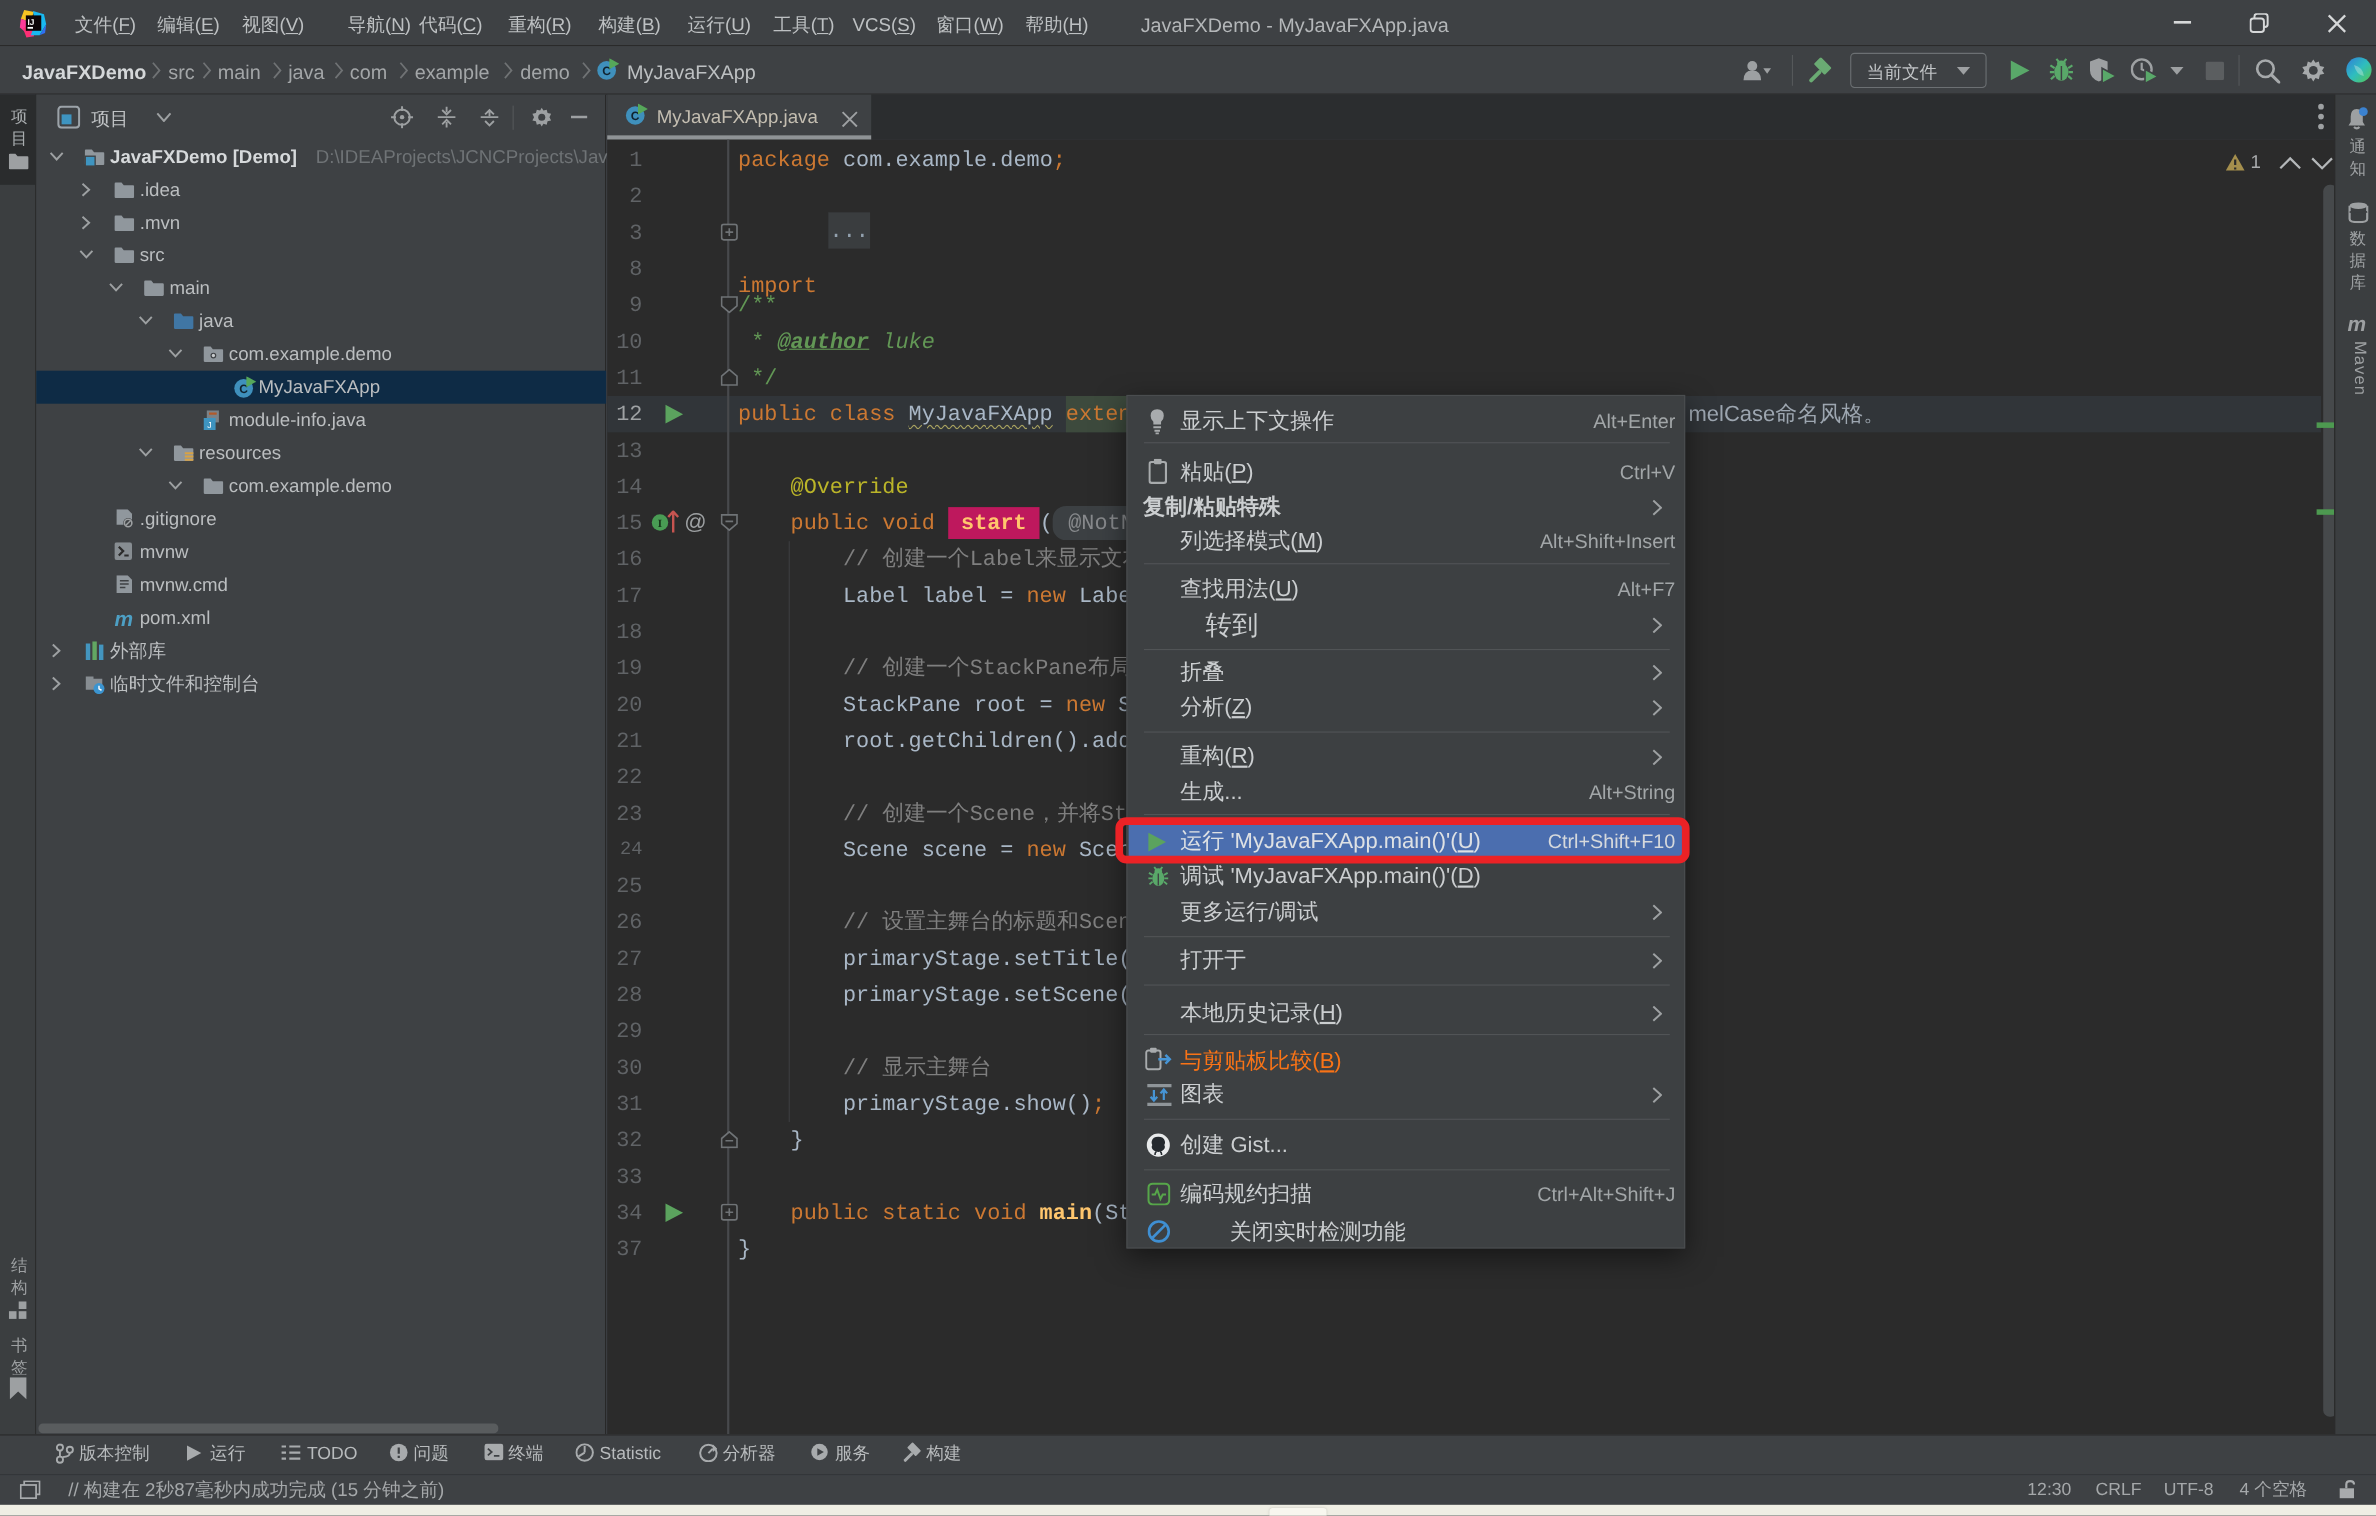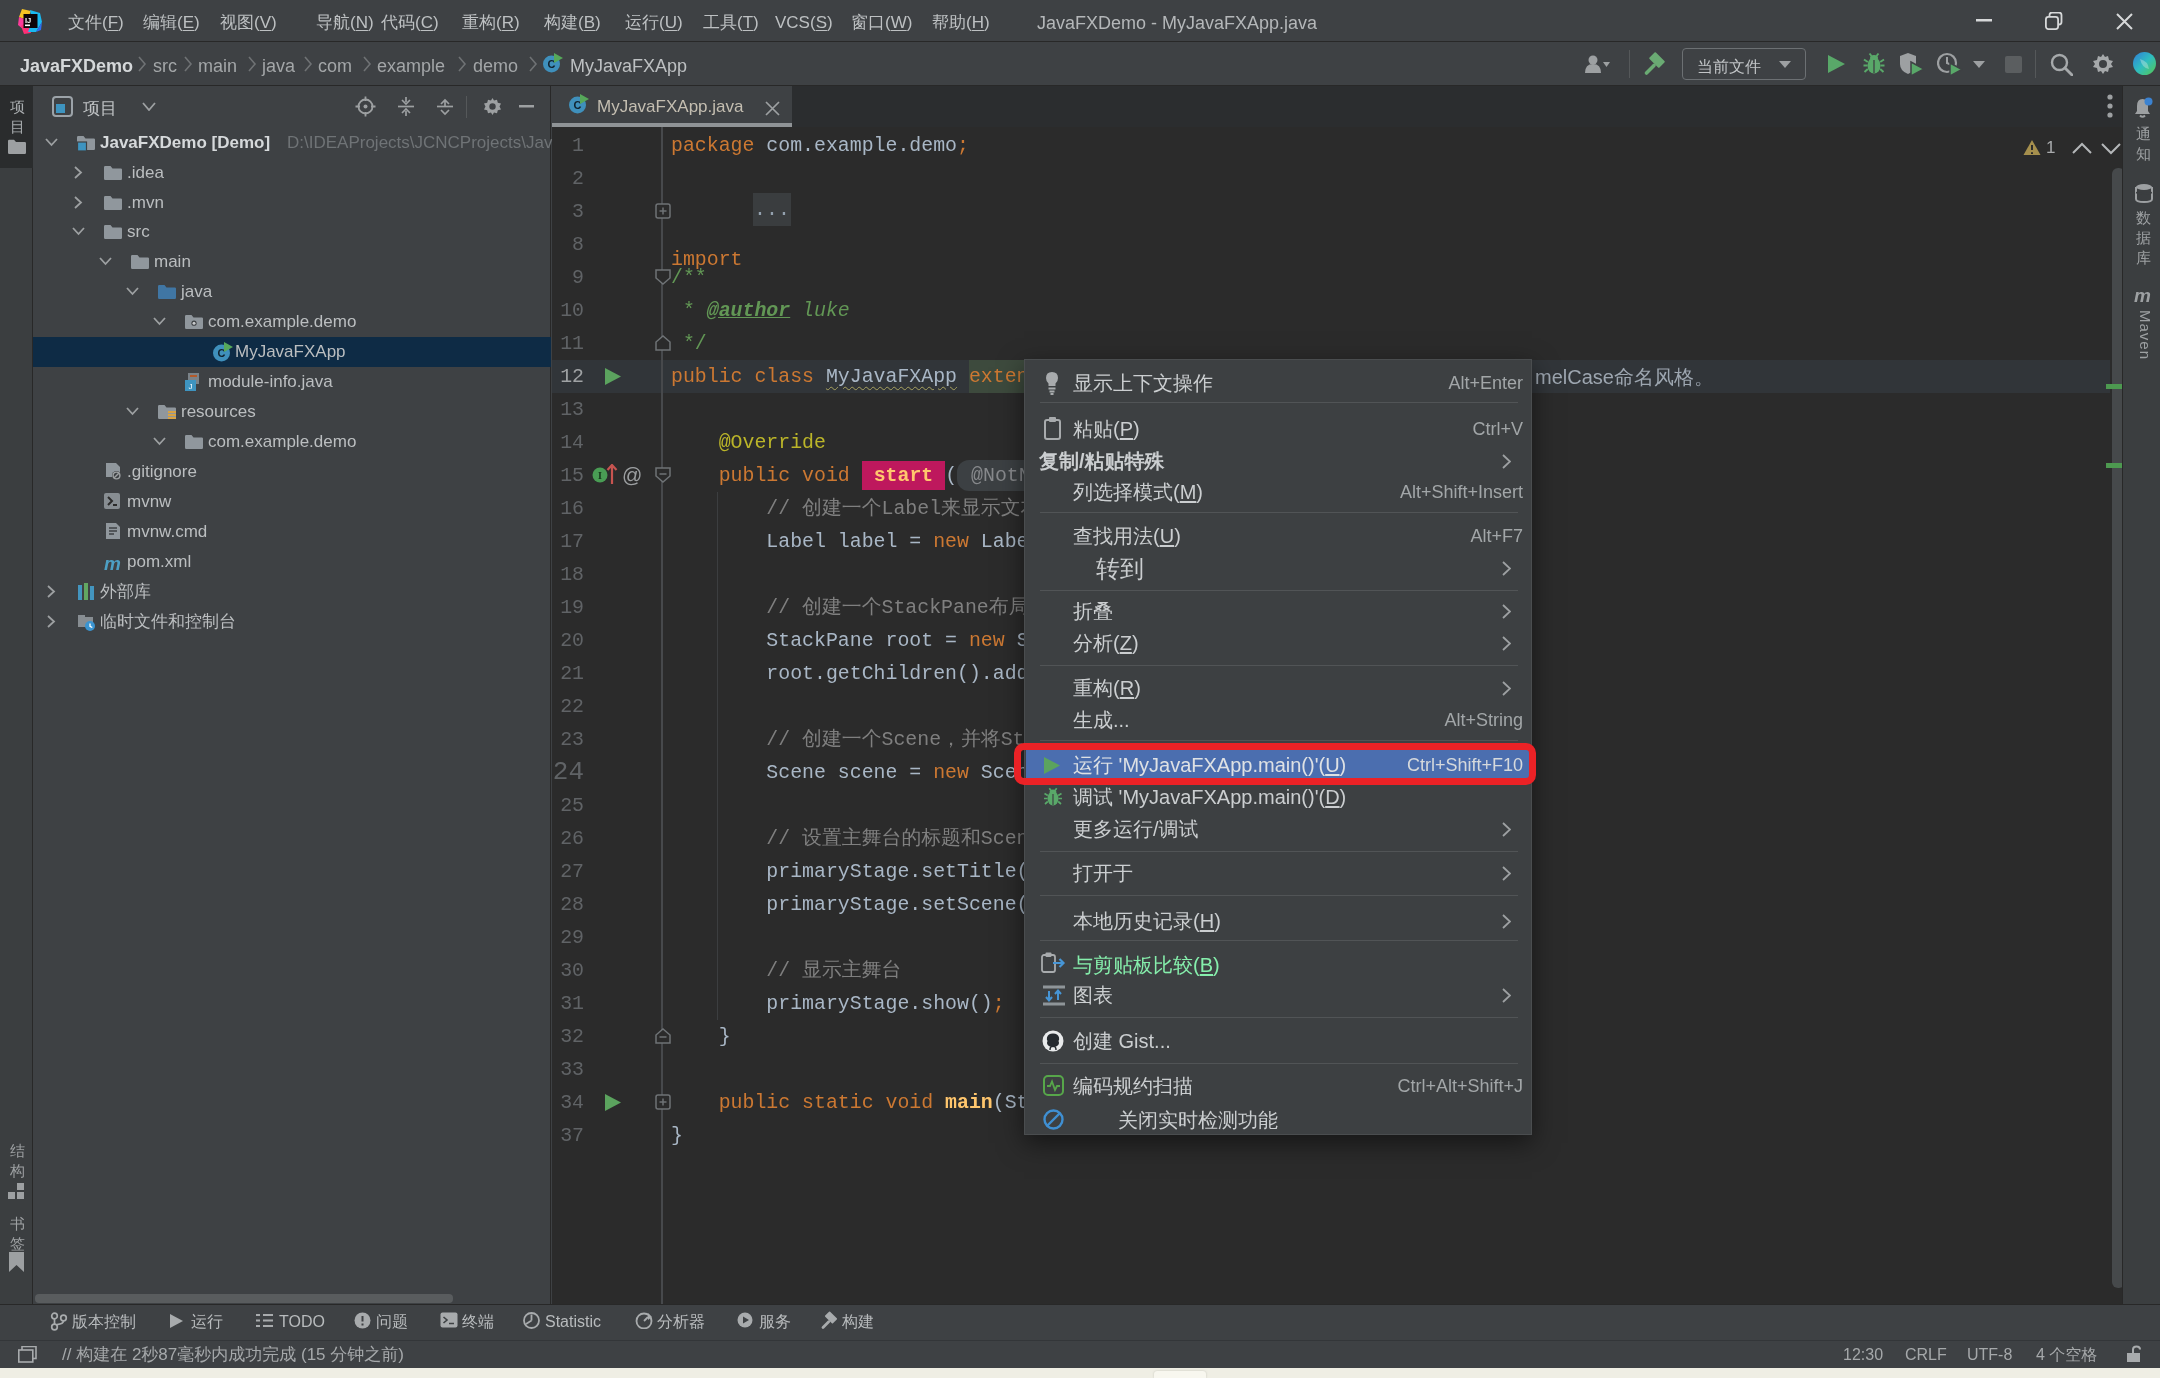--- a/index.html
+++ b/index.html
@@ -343,21 +343,21 @@
 <div class="a mono" style="left:552px;top:425.5px;width:32px;height:33px;line-height:33px;font-size:19.86px;color:#606366;text-align:right;">14</div>
 <div class="a mono" style="left:552px;top:458.5px;width:32px;height:33px;line-height:33px;font-size:19.86px;color:#606366;text-align:right;">15</div>
 <div class="a mono" style="left:552px;top:491.5px;width:32px;height:33px;line-height:33px;font-size:19.86px;color:#606366;text-align:right;">16</div>
 <div class="a mono" style="left:552px;top:524.5px;width:32px;height:33px;line-height:33px;font-size:19.86px;color:#606366;text-align:right;">17</div>
 <div class="a mono" style="left:552px;top:557.5px;width:32px;height:33px;line-height:33px;font-size:19.86px;color:#606366;text-align:right;">18</div>
 <div class="a mono" style="left:552px;top:590.5px;width:32px;height:33px;line-height:33px;font-size:19.86px;color:#606366;text-align:right;">19</div>
 <div class="a mono" style="left:552px;top:623.5px;width:32px;height:33px;line-height:33px;font-size:19.86px;color:#606366;text-align:right;">20</div>
 <div class="a mono" style="left:552px;top:656.5px;width:32px;height:33px;line-height:33px;font-size:19.86px;color:#606366;text-align:right;">21</div>
 <div class="a mono" style="left:552px;top:689.5px;width:32px;height:33px;line-height:33px;font-size:19.86px;color:#606366;text-align:right;">22</div>
 <div class="a mono" style="left:552px;top:722.5px;width:32px;height:33px;line-height:33px;font-size:19.86px;color:#606366;text-align:right;">23</div>
-<div class="a mono" style="left:552px;top:755.5px;width:32px;height:33px;line-height:33px;font-size:26px;color:#606366;text-align:right;">24</div>
+<div class="a mono" style="left:552px;top:755.5px;width:32px;height:33px;line-height:33px;font-size:17px;color:#606366;text-align:right;">24</div>
 <div class="a mono" style="left:552px;top:788.5px;width:32px;height:33px;line-height:33px;font-size:19.86px;color:#606366;text-align:right;">25</div>
 <div class="a mono" style="left:552px;top:821.5px;width:32px;height:33px;line-height:33px;font-size:19.86px;color:#606366;text-align:right;">26</div>
 <div class="a mono" style="left:552px;top:854.5px;width:32px;height:33px;line-height:33px;font-size:19.86px;color:#606366;text-align:right;">27</div>
 <div class="a mono" style="left:552px;top:887.5px;width:32px;height:33px;line-height:33px;font-size:19.86px;color:#606366;text-align:right;">28</div>
 <div class="a mono" style="left:552px;top:920.5px;width:32px;height:33px;line-height:33px;font-size:19.86px;color:#606366;text-align:right;">29</div>
 <div class="a mono" style="left:552px;top:953.5px;width:32px;height:33px;line-height:33px;font-size:19.86px;color:#606366;text-align:right;">30</div>
 <div class="a mono" style="left:552px;top:986.5px;width:32px;height:33px;line-height:33px;font-size:19.86px;color:#606366;text-align:right;">31</div>
 <div class="a mono" style="left:552px;top:1019.5px;width:32px;height:33px;line-height:33px;font-size:19.86px;color:#606366;text-align:right;">32</div>
 <div class="a mono" style="left:552px;top:1052.5px;width:32px;height:33px;line-height:33px;font-size:19.86px;color:#606366;text-align:right;">33</div>
 <div class="a mono" style="left:552px;top:1085.5px;width:32px;height:33px;line-height:33px;font-size:19.86px;color:#606366;text-align:right;">34</div>
@@ -524,21 +524,21 @@
 <svg class="a" style="left:1502px;top:914px;" width="9" height="15" viewBox="0 0 9 15">
       <path d="M1 1 L8 7.5 L1 14" stroke="#9da0a2" stroke-width="1.8" fill="none"></path>
     </svg>
 <div class="a" style="left:1040px;top:940px;width:478px;height:1px;background:#515456;"></div>
 <svg class="a" style="left:1041px;top:951px;" width="26" height="24" viewBox="0 0 26 24">
       <rect x="1" y="4" width="13" height="17" rx="2" fill="none" stroke="#a8abad" stroke-width="1.8"></rect>
       <rect x="4.5" y="1.5" width="6" height="4.5" rx="1" fill="#a8abad"></rect>
       <path d="M12 12 L22 12 M18.5 8 L22.5 12 L18.5 16" stroke="#4695d6" stroke-width="2.2" fill="none"></path>
       <path d="M25 8 L18 8 M21 4.5 L17.5 8 L21 11.5" stroke="#4695d6" stroke-width="0" fill="none"></path>
     </svg>
-<div class="a" style="left:1073px;top:951px;height:29px;line-height:29px;font-size:20px;color:#86efac;font-weight:normal;white-space:pre;">与剪贴板比较(<u>B</u>)</div>
+<div class="a" style="left:1073px;top:951px;height:29px;line-height:29px;font-size:20px;color:#f97316;font-weight:normal;white-space:pre;">与剪贴板比较(<u>B</u>)</div>
 <svg class="a" style="left:1041px;top:985px;" width="26" height="21" viewBox="0 0 26 21">
       <path d="M2 2 L24 2 M2 19 L24 19" stroke="#8f9599" stroke-width="3"></path>
       <path d="M8 6 L8 15 M5 12 L8 15.5 L11 12" stroke="#4695d6" stroke-width="2" fill="none"></path>
       <path d="M17 15 L17 6 M14 9 L17 5.5 L20 9" stroke="#4695d6" stroke-width="2" fill="none"></path>
     </svg>
 <div class="a" style="left:1073px;top:981px;height:29px;line-height:29px;font-size:20px;color:#cbced0;font-weight:normal;white-space:pre;">图表</div>
 <svg class="a" style="left:1502px;top:988px;" width="9" height="15" viewBox="0 0 9 15">
       <path d="M1 1 L8 7.5 L1 14" stroke="#9da0a2" stroke-width="1.8" fill="none"></path>
     </svg>
 <div class="a" style="left:1040px;top:1017px;width:478px;height:1px;background:#515456;"></div>

